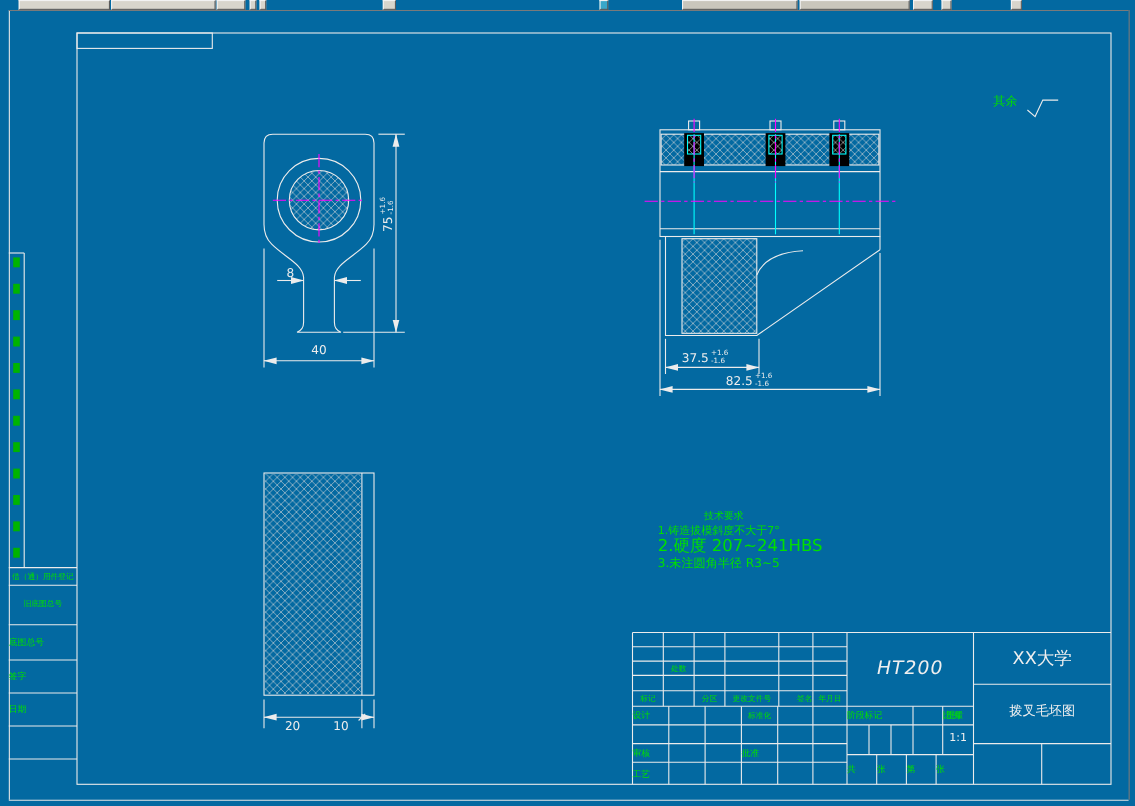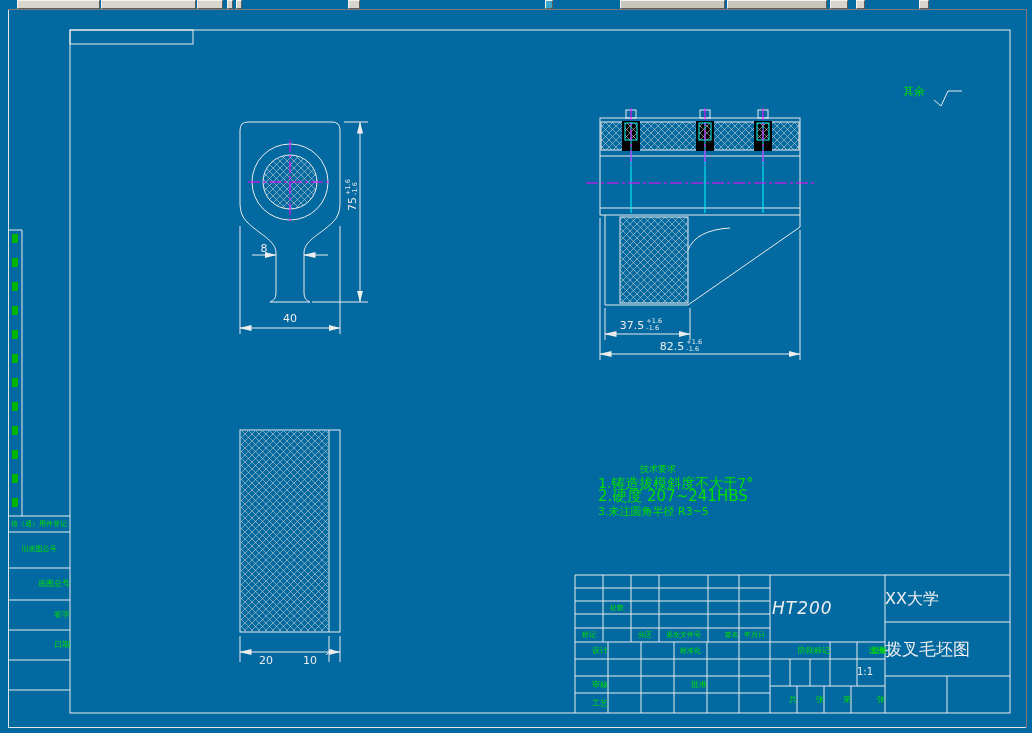--- a/index.html
+++ b/index.html
@@ -4,23 +4,23 @@
 <style>
   html,body{margin:0;padding:0;background:#000;}
   .screen{position:relative;width:1032px;height:733px;background:#0369a1;overflow:hidden;
           font-family:"DejaVu Sans",sans-serif;}
   
   .tfrag{position:absolute;top:0;height:9px;background:#d8d5cc;
          border:1px solid #f2f2f2;border-right-color:#5a5a5a;border-bottom-color:#5a5a5a;box-sizing:border-box;}
   svg.draw{position:absolute;left:0;top:0;}
   
   .t{position:absolute;white-space:nowrap;}
-  .g{color:#00e000;font-size:8px;line-height:9px;text-align:right;}
+  .g{color:#00e000;font-size:8px;line-height:9px;text-align:left;}
   .g7{color:#00e000;font-size:7px;line-height:8px;text-align:center;}
-  .w{color:#efefef;}
+  .w{color:#efefef;text-align:center;}
   .dim{position:absolute;color:#ececec;display:flex;align-items:center;justify-content:center;gap:2px;
        font-size:11px;line-height:11px;}
   .dim .tolcol{display:flex;flex-direction:column;font-size:6.5px;line-height:7px;text-align:left;}
   .dim.rot{transform:rotate(-90deg);}
   .note{position:absolute;color:#00e000;}
   .material{font-style:italic;font-size:17px;letter-spacing:1px;}
 </style>
 </head>
 <body>
 
@@ -235,27 +235,27 @@
   </div>
 
   <div class="dim" style="left:252px;top:655px;width:28px">
     <span>20</span>
   </div>
   <div class="dim" style="left:296px;top:655px;width:28px">
     <span>10</span>
   </div>
 
   <div class="note" style="left:598px;top:463px;width:120px;text-align:center;font-size:9px">技术要求</div>
-  <div class="note" style="left:598px;top:475px;font-size:14px">1.铸造拔模斜度不大于7°</div>
+  <div class="note" style="left:598px;top:475px;font-size:10px">1.铸造拔模斜度不大于7°</div>
   <div class="note" style="left:598px;top:487px;font-size:15px">2.硬度 207~241HBS</div>
   <div class="note" style="left:598px;top:504px;font-size:11px">3.未注圆角半径 R3~5</div>
 
   <div class="t w material" style="left:772px;top:598px;width:111px">HT200</div>
   <div class="t w" style="left:885px;top:589px;width:125px;font-size:16px">XX大学</div>
-  <div class="t w" style="left:885px;top:638px;width:125px;font-size:17px">拨叉毛坯图</div>
+  <div class="t w" style="left:885px;top:638px;width:125px;font-size:12px">拨叉毛坯图</div>
   <div class="t w" style="left:857px;top:666px;width:28px;font-size:10px">1:1</div>
 
   <div class="t g7" style="left:575px;top:631px;width:28px">标记</div>
   <div class="t g7" style="left:603px;top:604px;width:28px">处数</div>
   <div class="t g7" style="left:631px;top:631px;width:28px">分区</div>
   <div class="t g7" style="left:659px;top:631px;width:49px">更改文件号</div>
   <div class="t g7" style="left:716px;top:631px;width:31px">签名</div>
   <div class="t g7" style="left:739px;top:631px;width:31px">年月日</div>
 
   <div class="t g" style="left:575px;top:646px;width:33px">设计</div>

